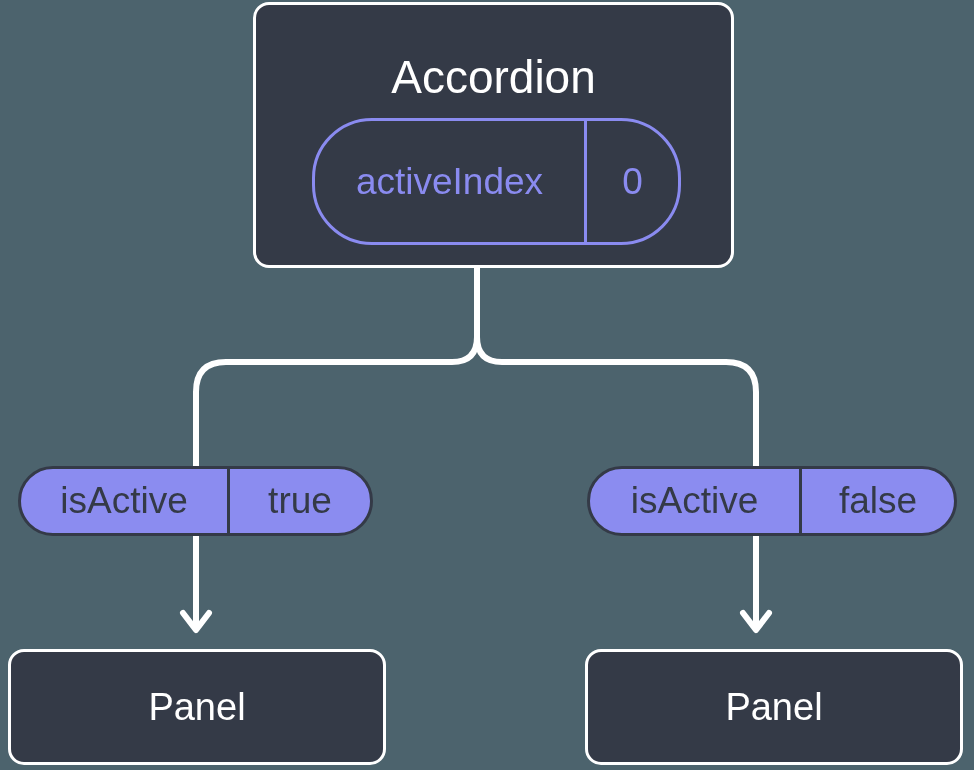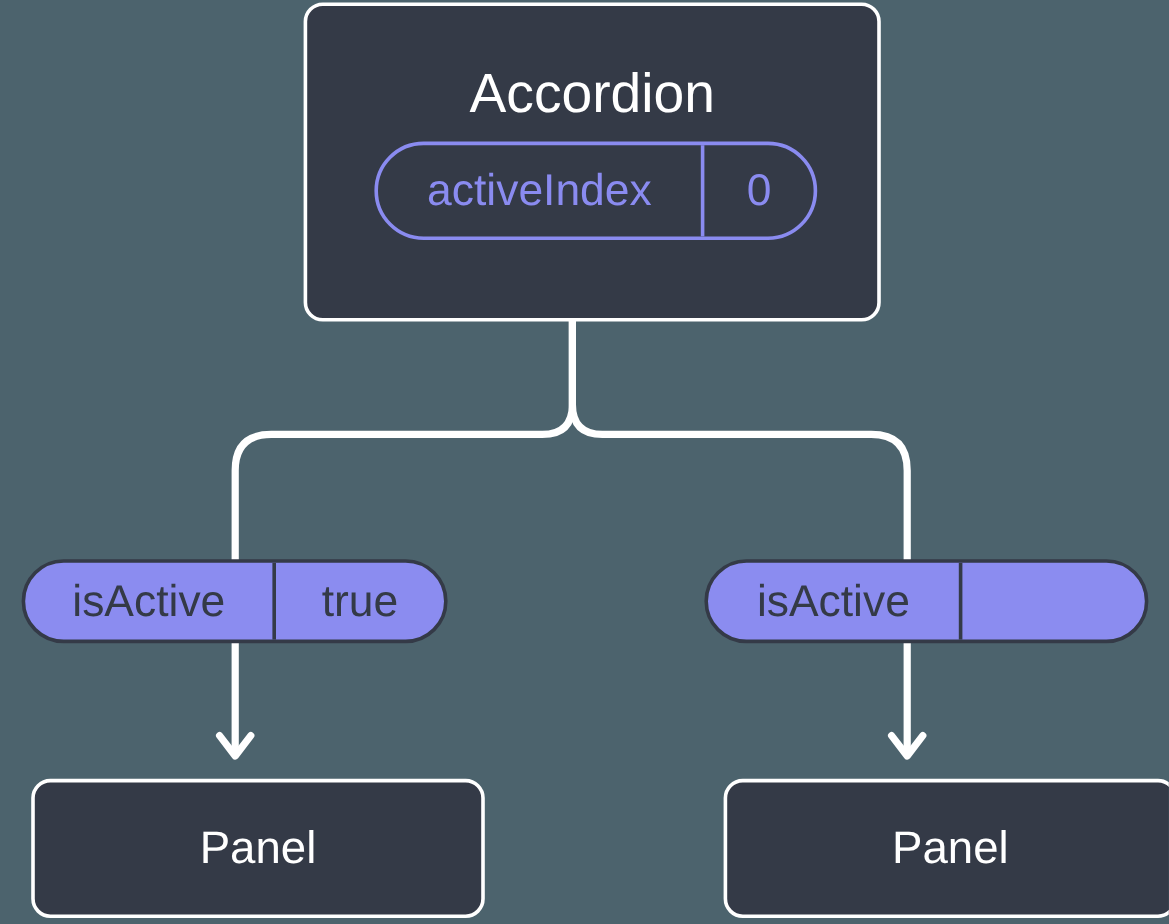--- a/index.html
+++ b/index.html
@@ -38,21 +38,21 @@
   }
   .root-node { left: 253px; top: 2px; width: 481px; height: 266px; }
   .root-title {
     position: absolute; top: 46px; left: 0; width: 100%;
     text-align: center;
     font-size: 46px; font-weight: 500; line-height: 52px;
     color: var(--title-text);
   }
   .state-pill {
     position: absolute; left: 56px; top: 113px;
-    width: 369px; height: 82px;
+    width: 369px; height: 127px;
     border: 3px solid var(--accent);
     border-radius: 60px;
     display: flex;
     color: var(--accent);
     font-size: 37px;
   }
   .state-pill .seg-name {
     width: 272px;
     display: flex; align-items: center; justify-content: center;
     border-right: 3px solid var(--accent);
@@ -81,21 +81,21 @@
   .prop-pill.right .seg-name { width: 212px; }
   .prop-pill .seg-value {
     flex: 1;
     display: flex; align-items: center; justify-content: center;
   }
 
   .panel-node {
     top: 649px; width: 378px; height: 116px;
     display: flex; align-items: center; justify-content: center;
     color: var(--title-text);
-    font-size: 38px; font-weight: 500; margin-left: 18px;
+    font-size: 38px; font-weight: 500;
   }
   .panel-node.left  { left: 8px; }
   .panel-node.right { left: 585px; }
 </style>
 </head>
 <body>
 
 <div class="stage">
 
   <svg class="connectors" viewBox="0 0 974 770" aria-hidden="true">
@@ -113,18 +113,19 @@
     </div>
   </div>
 
   <div class="prop-pill left">
     <div class="seg-name">isActive</div>
     <div class="seg-value">true</div>
   </div>
 
   <div class="prop-pill right">
     <div class="seg-name">isActive</div>
+    <div class="seg-value">false</div>
   </div>
 
   <div class="node panel-node left">Panel</div>
   <div class="node panel-node right">Panel</div>
 
 </div>
 
 </body></html>

